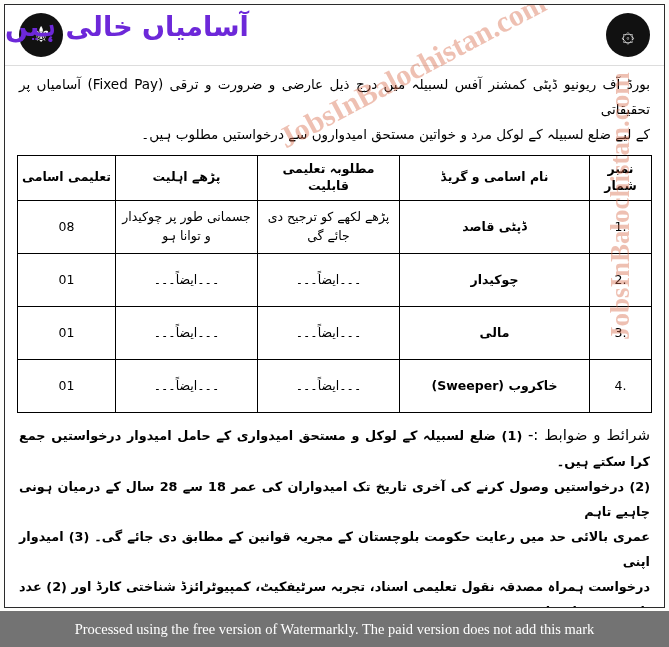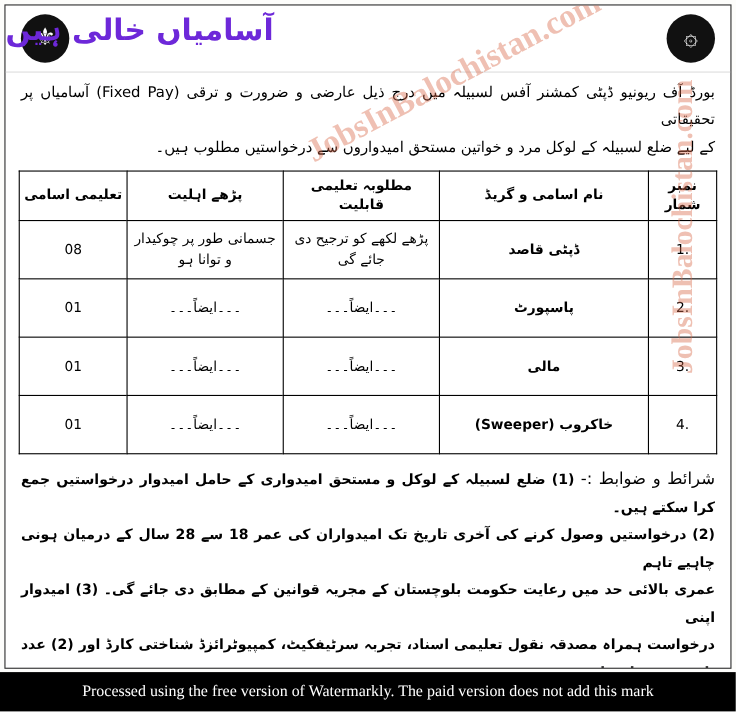--- a/index.html
+++ b/index.html
@@ -137,21 +137,21 @@
     transform: rotate(-90deg);
     transform-origin: left top;
   }
   
   .wm-bar {
     position: absolute;
     left: 0;
     bottom: 0;
     width: 669px;
     height: 36px;
-    background: #000000;
+    background: #737373;
     color: #ffffff;
     display: flex;
     align-items: center;
     justify-content: center;
     font-family: "Liberation Serif", serif;
     font-size: 14.5px;
   }
 </style>
 </head>
 <body>
@@ -191,21 +191,21 @@
       <tbody>
         <tr>
           <td>.1</td>
           <td class="post-name">ڈپٹی قاصد</td>
           <td>پڑھے لکھے کو ترجیح دی جائے گی</td>
           <td>جسمانی طور پر چوکیدار و توانا ہو</td>
           <td>08</td>
         </tr>
         <tr>
           <td>.2</td>
-          <td class="post-name">پاسپورٹ</td>
+          <td class="post-name">چوکیدار</td>
           <td>۔۔۔ایضاً۔۔۔</td>
           <td>۔۔۔ایضاً۔۔۔</td>
           <td>01</td>
         </tr>
         <tr>
           <td>.3</td>
           <td class="post-name">مالی</td>
           <td>۔۔۔ایضاً۔۔۔</td>
           <td>۔۔۔ایضاً۔۔۔</td>
           <td>01</td>

